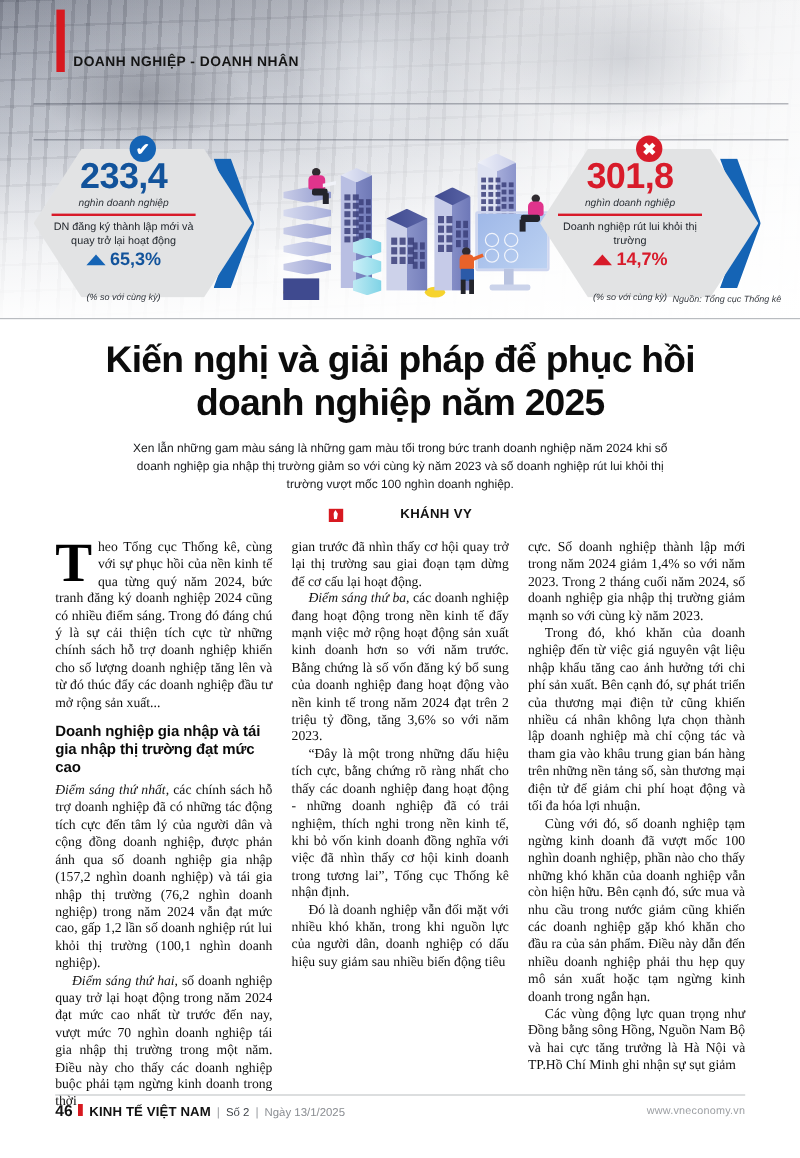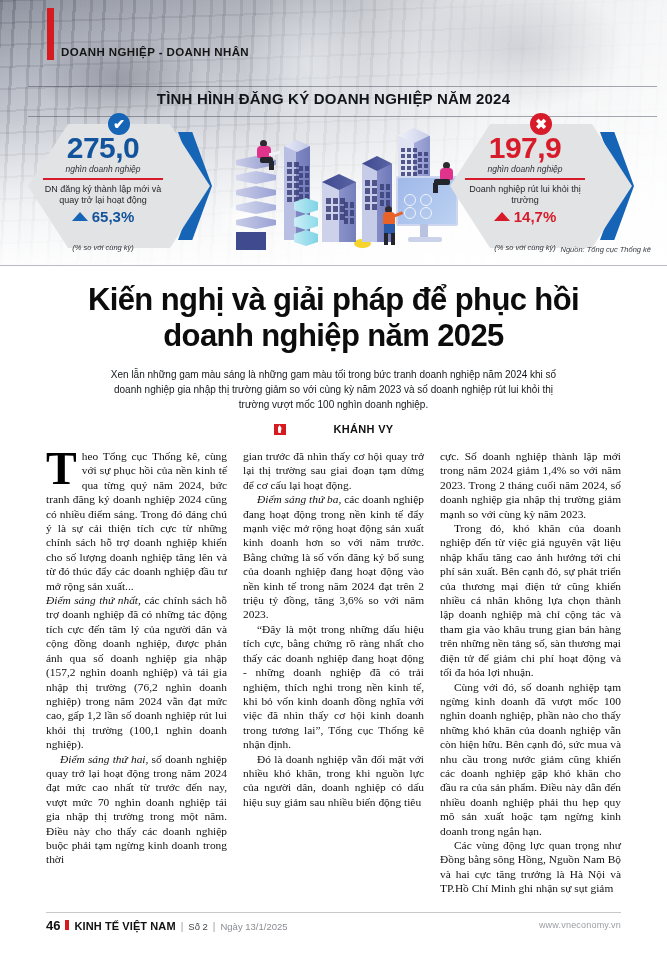--- a/index.html
+++ b/index.html
@@ -607,46 +607,45 @@
   </div>
 
   <div class="kicker">
     <div class="kicker-bar"></div>
     <div class="kicker-label">DOANH NGHIỆP - DOANH NHÂN</div>
   </div>
 
   <div class="ig-title-band">
     <div class="rule top"></div>
     <div class="rule bot"></div>
-    <div class="ig-title">TÌNH HÌNH ĐĂNG KÝ DOANH NGHIỆP NĂM 2024</div>
   </div>
 
   <div class="stat left">
     <div class="chev"></div>
     <div class="hex"></div>
     <div class="stat-badge">✔</div>
     <div class="stat-inner">
-      <div class="stat-number">275,0</div>
+      <div class="stat-number">233,4</div>
       <div class="stat-unit">nghìn doanh nghiệp</div>
       <div class="stat-hr"></div>
       <div class="stat-desc">DN đăng ký thành lập mới và quay trở lại hoạt động</div>
       <div class="stat-delta">
         <span class="tri-up"></span>
         <span class="stat-delta-val">65,3%</span>
       </div>
       <div class="stat-note">(% so với cùng kỳ)</div>
     </div>
   </div>
 
   <div class="stat right">
     <div class="chev"></div>
     <div class="hex"></div>
     <div class="stat-badge">✖</div>
     <div class="stat-inner">
-      <div class="stat-number">197,9</div>
+      <div class="stat-number">301,8</div>
       <div class="stat-unit">nghìn doanh nghiệp</div>
       <div class="stat-hr"></div>
       <div class="stat-desc">Doanh nghiệp rút lui khỏi thị trường</div>
       <div class="stat-delta">
         <span class="tri-up"></span>
         <span class="stat-delta-val">14,7%</span>
       </div>
       <div class="stat-note">(% so với cùng kỳ)</div>
     </div>
   </div>
@@ -664,20 +663,21 @@
     <span class="byline-mark"></span>
     <span class="byline-name">KHÁNH VY</span>
   </div>
 
   <div class="columns">
 
     <div class="col">
       <p class="drop-para">
         <span class="dropcap">T</span><span>heo Tổng cục Thống kê, cùng với sự phục hồi của nền kinh tế qua từng quý năm 2024, bức tranh đăng ký doanh nghiệp 2024 cũng có nhiều điểm sáng. Trong đó đáng chú ý là sự cải thiện tích cực từ những chính sách hỗ trợ doanh nghiệp khiến cho số lượng doanh nghiệp tăng lên và từ đó thúc đẩy các doanh nghiệp đầu tư mở rộng sản xuất...</span>
       </p>
+      <h2 class="subhead">Doanh nghiệp gia nhập và tái gia nhập thị trường đạt mức cao</h2>
       <p class="noindent"><em class="lead-em">Điểm sáng thứ nhất,</em><span> các chính sách hỗ trợ doanh nghiệp đã có những tác động tích cực đến tâm lý của người dân và cộng đồng doanh nghiệp, được phản ánh qua số doanh nghiệp gia nhập (157,2 nghìn doanh nghiệp) và tái gia nhập thị trường (76,2 nghìn doanh nghiệp) trong năm 2024 vẫn đạt mức cao, gấp 1,2 lần số doanh nghiệp rút lui khỏi thị trường (100,1 nghìn doanh nghiệp).</span></p>
       <p><em class="lead-em">Điểm sáng thứ hai,</em><span> số doanh nghiệp quay trở lại hoạt động trong năm 2024 đạt mức cao nhất từ trước đến nay, vượt mức 70 nghìn doanh nghiệp tái gia nhập thị trường trong một năm. Điều này cho thấy các doanh nghiệp buộc phải tạm ngừng kinh doanh trong thời</span></p>
     </div>
 
     <div class="col">
       <p class="noindent">gian trước đã nhìn thấy cơ hội quay trở lại thị trường sau giai đoạn tạm dừng để cơ cấu lại hoạt động.</p>
       <p><em class="lead-em">Điểm sáng thứ ba,</em><span> các doanh nghiệp đang hoạt động trong nền kinh tế đẩy mạnh việc mở rộng hoạt động sản xuất kinh doanh hơn so với năm trước. Bằng chứng là số vốn đăng ký bổ sung của doanh nghiệp đang hoạt động vào nền kinh tế trong năm 2024 đạt trên 2 triệu tỷ đồng, tăng 3,6% so với năm 2023.</span></p>
       <p>“Đây là một trong những dấu hiệu tích cực, bằng chứng rõ ràng nhất cho thấy các doanh nghiệp đang hoạt động - những doanh nghiệp đã có trải nghiệm, thích nghi trong nền kinh tế, khi bỏ vốn kinh doanh đồng nghĩa với việc đã nhìn thấy cơ hội kinh doanh trong tương lai”, Tổng cục Thống kê nhận định.</p>
       <p>Đó là doanh nghiệp vẫn đối mặt với nhiều khó khăn, trong khi nguồn lực của người dân, doanh nghiệp có dấu hiệu suy giảm sau nhiều biến động tiêu</p>
     </div>

